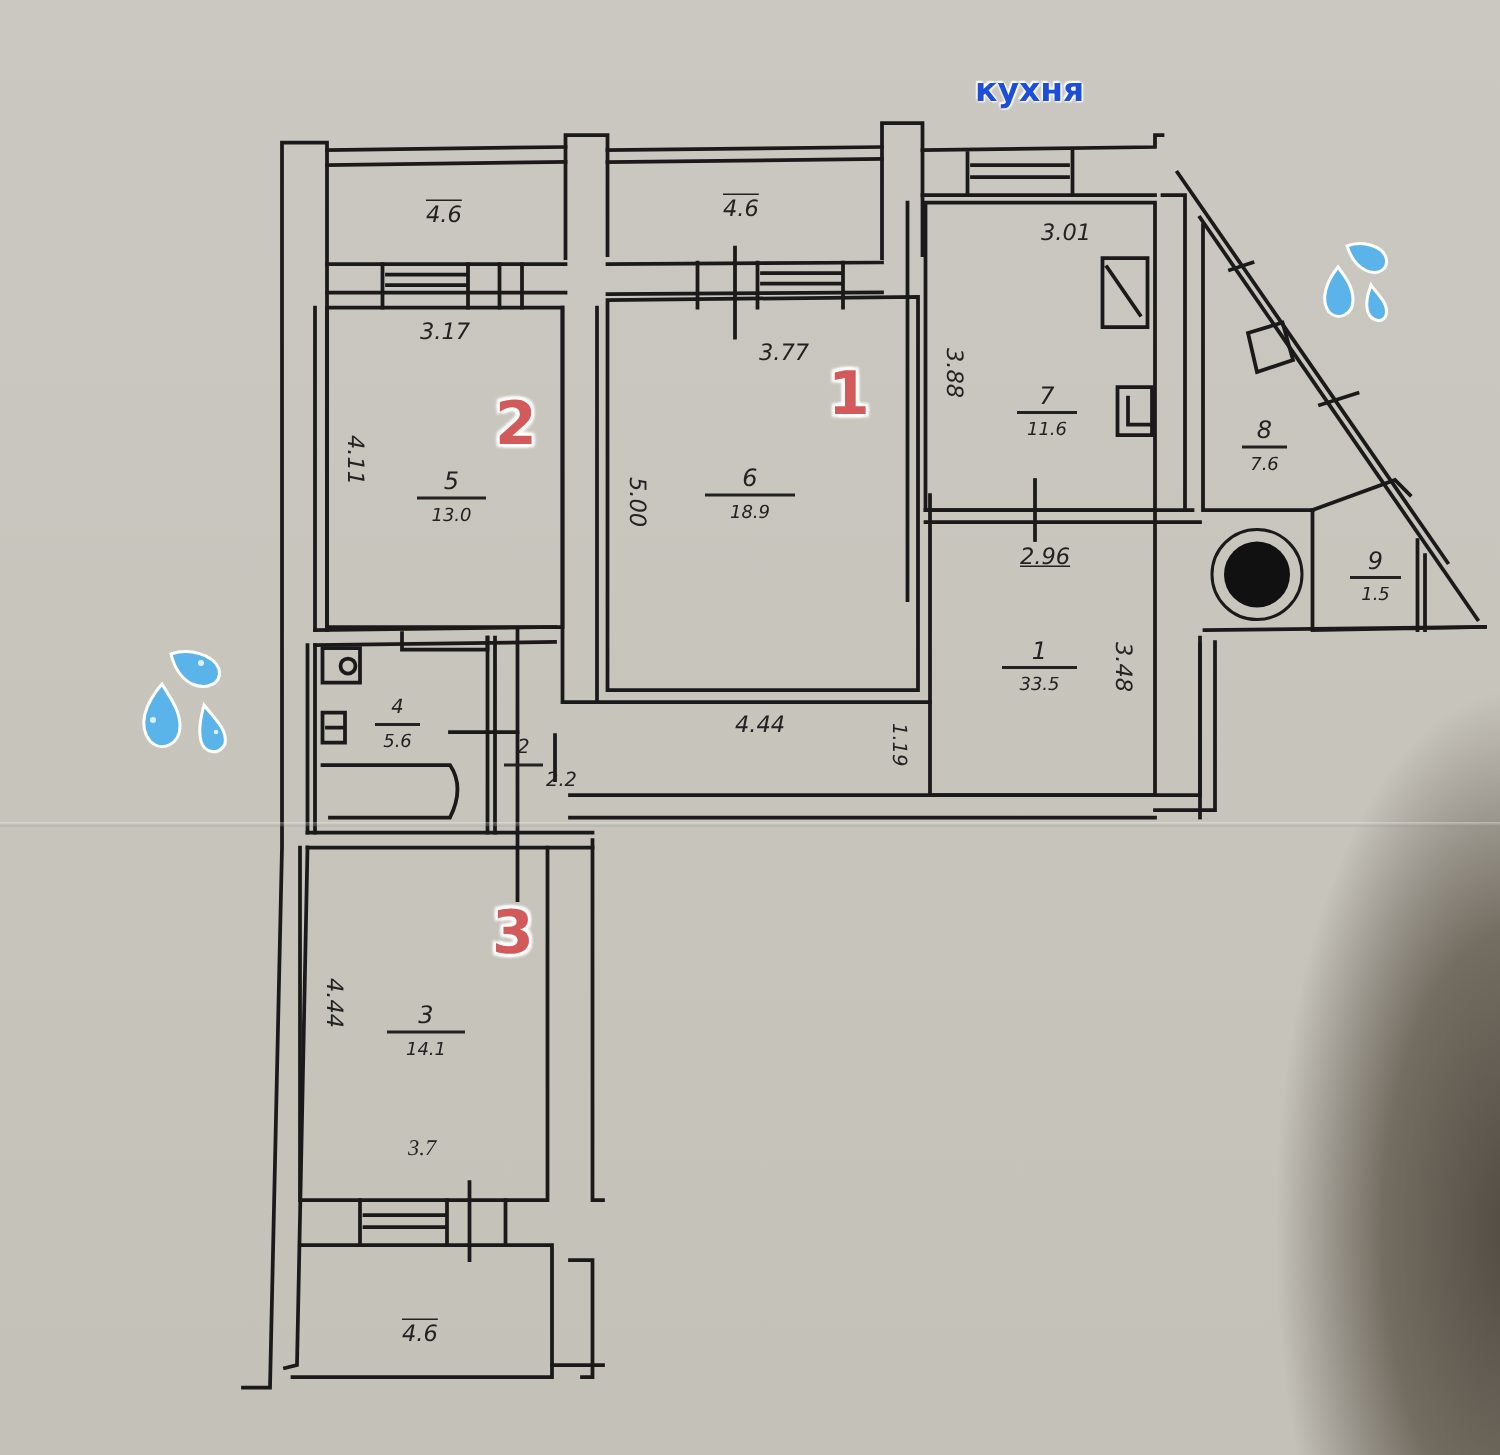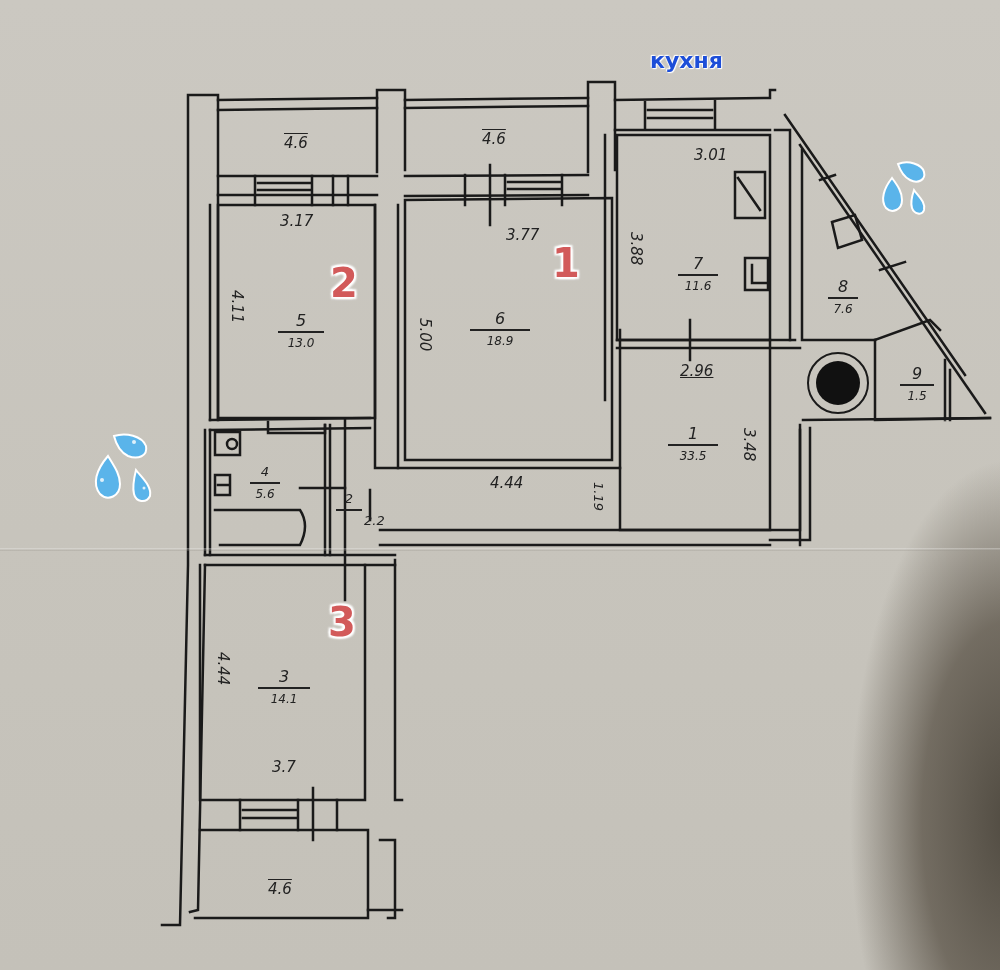--- a/index.html
+++ b/index.html
@@ -172,21 +172,21 @@
   <span class="bar"></span>
   <span class="d" style="font-size:13px;margin-left:28px;">2.2</span>
 </div>
 
 <div class="lbl rot" style="left:232px;top:652px;">4.44</div>
 <div class="frac" style="left:258px;top:668px;width:52px;">
   <span class="n">3</span>
   <span class="bar"></span>
   <span class="d">14.1</span>
 </div>
-<div class="lbl" style="left:272px;top:758px;">3.7</div>
+<div class="lbl" style="left:272px;top:758px;font-family:Liberation Serif, serif;">3.7</div>
 
 <svg class="drops" style="left:86px;top:428px;" width="80" height="80" viewBox="0 0 80 80">
   <g fill="#5ab4ea" stroke="#fff" stroke-width="2">
     <path d="M22 28 C10 42 6 56 14 66 C22 74 34 68 34 56 C34 46 28 38 22 28 Z"></path>
     <path d="M28 8 C40 4 56 8 60 18 C62 28 52 32 42 28 C34 24 30 16 28 8 Z"></path>
     <path d="M50 42 C56 50 66 58 64 68 C60 76 50 74 48 66 C46 58 48 50 50 42 Z"></path>
   </g>
   <g fill="#ffffff" opacity="0.8">
       <circle cx="16" cy="52" r="2"></circle>
       <circle cx="48" cy="14" r="2"></circle>

